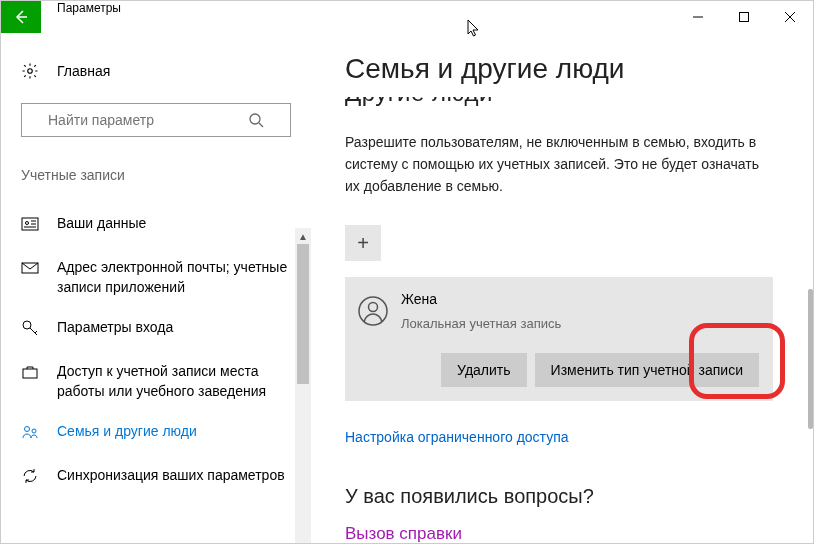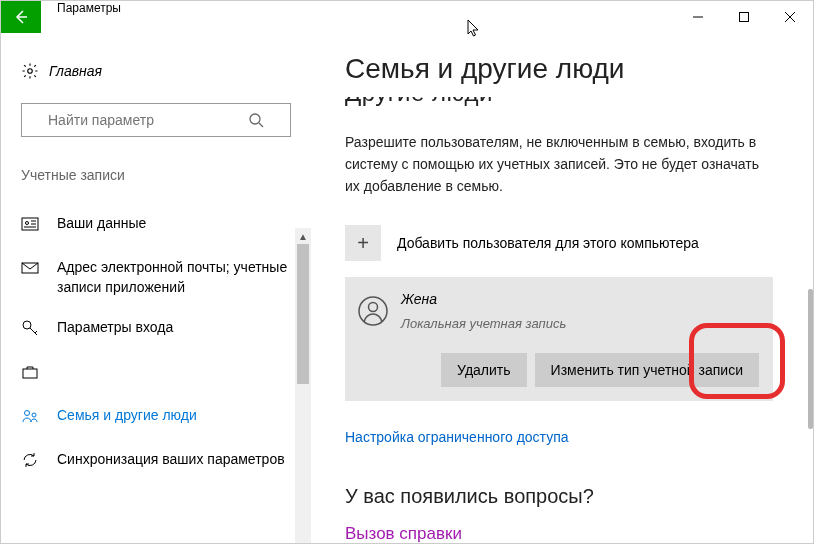--- a/index.html
+++ b/index.html
@@ -7,21 +7,21 @@
     .titlebar { height:32px; display:flex; }
     .back-btn { width:40px; height:32px; background:#039e00; display:flex; align-items:center; justify-content:center; cursor:pointer; }
     .title { font-size:12px; margin-left:16px; color:#000; }
     .win-controls { margin-left:auto; display:flex; }
     .win-btn { width:46px; height:32px; display:flex; align-items:center; justify-content:center; cursor:pointer; }
     .cursor { position:absolute; left:466px; top:18px; pointer-events:none; }
     .content { display:flex; height:calc(100% - 32px); }
     .sidebar { width:310px; padding:20px 0 0 0; position:relative; }
     .home-row { display:flex; align-items:center; padding:0 20px; height:36px; cursor:pointer; }
     .home-row .gear { display:flex; align-items:center; }
-    .home-label { font-size:14px; margin-left:10px;font-style:italic; }
+    .home-label { font-size:14px; margin-left:18px; }
     .searchbox { margin:14px 20px 0 20px; height:34px; border:1px solid #999; display:flex; align-items:center; padding:0 26px; cursor:text; }
     .searchbox input { border:none; outline:none; flex:1; font-size:14px; color:#666; background:transparent; }
     .sidebar-section { margin:30px 20px 0 20px; font-size:14px; color:#666; }
     .nav { margin-top:20px; }
     .nav-item { display:flex; align-items:flex-start; padding:10px 20px; min-height:44px; cursor:pointer; }
     .nav-item.active { color:#0078d7; }
     .nav-item.active .ico svg * { stroke:#0078d7; }
     .nav-item .ico { width:18px; min-width:18px; display:flex; align-items:center; justify-content:center; margin-top:2px; }
     .nav-label { font-size:14px; margin-left:18px; line-height:20px; }
     .scrollbar-left { position:absolute; right:0; top:195px; width:16px; height:340px; background:#f0f0f0; }
@@ -32,21 +32,21 @@
     .page-title { font-size:28px; font-weight:400; color:#222; }
     .clipped-sub { font-size:24px; color:#222; margin-top:12px; height:16px; overflow:hidden; position:relative; }
     .clipped-sub span { position:relative; top:-18px; letter-spacing:0.5px; }
     .desc { font-size:14px; color:#222; margin-top:18px; line-height:22px; }
     .add-row { display:flex; align-items:center; margin-top:28px; cursor:pointer; }
     .plus-box { width:36px; height:36px; background:#e6e6e6; display:flex; align-items:center; justify-content:center; font-size:20px; color:#444; }
     .add-label { margin-left:16px; font-size:14px; }
     .user-card { margin-top:16px; background:#e6e6e6; padding:14px 14px 14px 4px; }
     .user-head { display:flex; align-items:center; padding-left:8px; }
     .avatar { width:32px; height:32px; display:flex; align-items:center; justify-content:center; }
-    .user-info { margin-left:12px;font-style:italic; }
+    .user-info { margin-left:12px; }
     .user-name { font-size:14px; color:#000; }
     .user-type { font-size:13px; color:#666;margin-top:9px; }
     .user-actions { display:flex; justify-content:flex-end; gap:8px; margin-top:22px; }
     .action-btn { background:#ccc; border:none; padding:9px 16px; font-size:14px; color:#000; cursor:pointer; }
     .highlight-ring { position:absolute; border:5px solid #e62e2e; border-radius:18px; left:688px; top:322px; width:96px; height:76px; pointer-events:none; }
     .link { color:#0066cc; font-size:14px; margin-top:28px; cursor:pointer; }
     .q-heading { font-size:20px; color:#222; margin-top:40px; }
     .help-link { color:#a21caf; font-size:17px; margin-top:16px; cursor:pointer; }
     .scrollbar-right { position:absolute; right:0; top:256px; width:5px; height:140px; background:#b8b8b8; border-radius:2px; }
   </style>
@@ -139,20 +139,21 @@
           </span>
         <span class="nav-label">Параметры входа</span>
       </div>
       <div class="nav-item">
         <span class="ico">
             <svg width="18" height="18" viewBox="0 0 18 18">
               <rect x="2" y="6" width="14" height="9" stroke="#000" fill="none"></rect>
               <path d="M6 6V4h6v2" stroke="#000" fill="none"></path>
             </svg>
           </span>
+        <span class="nav-label">Доступ к учетной записи места работы или учебного заведения</span>
       </div>
       <div class="nav-item active">
         <span class="ico">
             <svg width="18" height="18" viewBox="0 0 18 18">
               <circle cx="6" cy="6" r="2.5" stroke="#0078d7" fill="none"></circle>
               <circle cx="13" cy="8" r="2" stroke="#0078d7" fill="none"></circle>
               <path d="M2 15c0-2.5 2-4 4-4s4 1.5 4 4" stroke="#0078d7" fill="none"></path>
               <path d="M10 15c0-2 1.5-3 3-3s3 1 3 3" stroke="#0078d7" fill="none"></path>
             </svg>
           </span>
@@ -176,21 +177,20 @@
     </div>
   </div>
 
   <div class="main">
     <h1 class="page-title">Семья и другие люди</h1>
     <div class="clipped-sub"><span>Другие люди</span></div>
     <p class="desc">Разрешите пользователям, не включенным в семью, входить в систему с помощью их учетных записей. Это не будет означать их добавление в семью.</p>
 
     <div class="add-row">
       <div class="plus-box">+</div>
-      <div class="add-label">Добавить пользователя для этого компьютера</div>
     </div>
 
     <div class="user-card">
       <div class="user-head">
         <div class="avatar">
           <svg width="30" height="30" viewBox="0 0 30 30">
               <circle cx="15" cy="15" r="14" fill="none" stroke="#555" stroke-width="1.5"></circle>
               <circle cx="15" cy="11" r="4.5" fill="none" stroke="#555" stroke-width="1.5"></circle>
               <path d="M6 26c1-5 5-8 9-8s8 3 9 8" fill="none" stroke="#555" stroke-width="1.5"></path>
             </svg>

